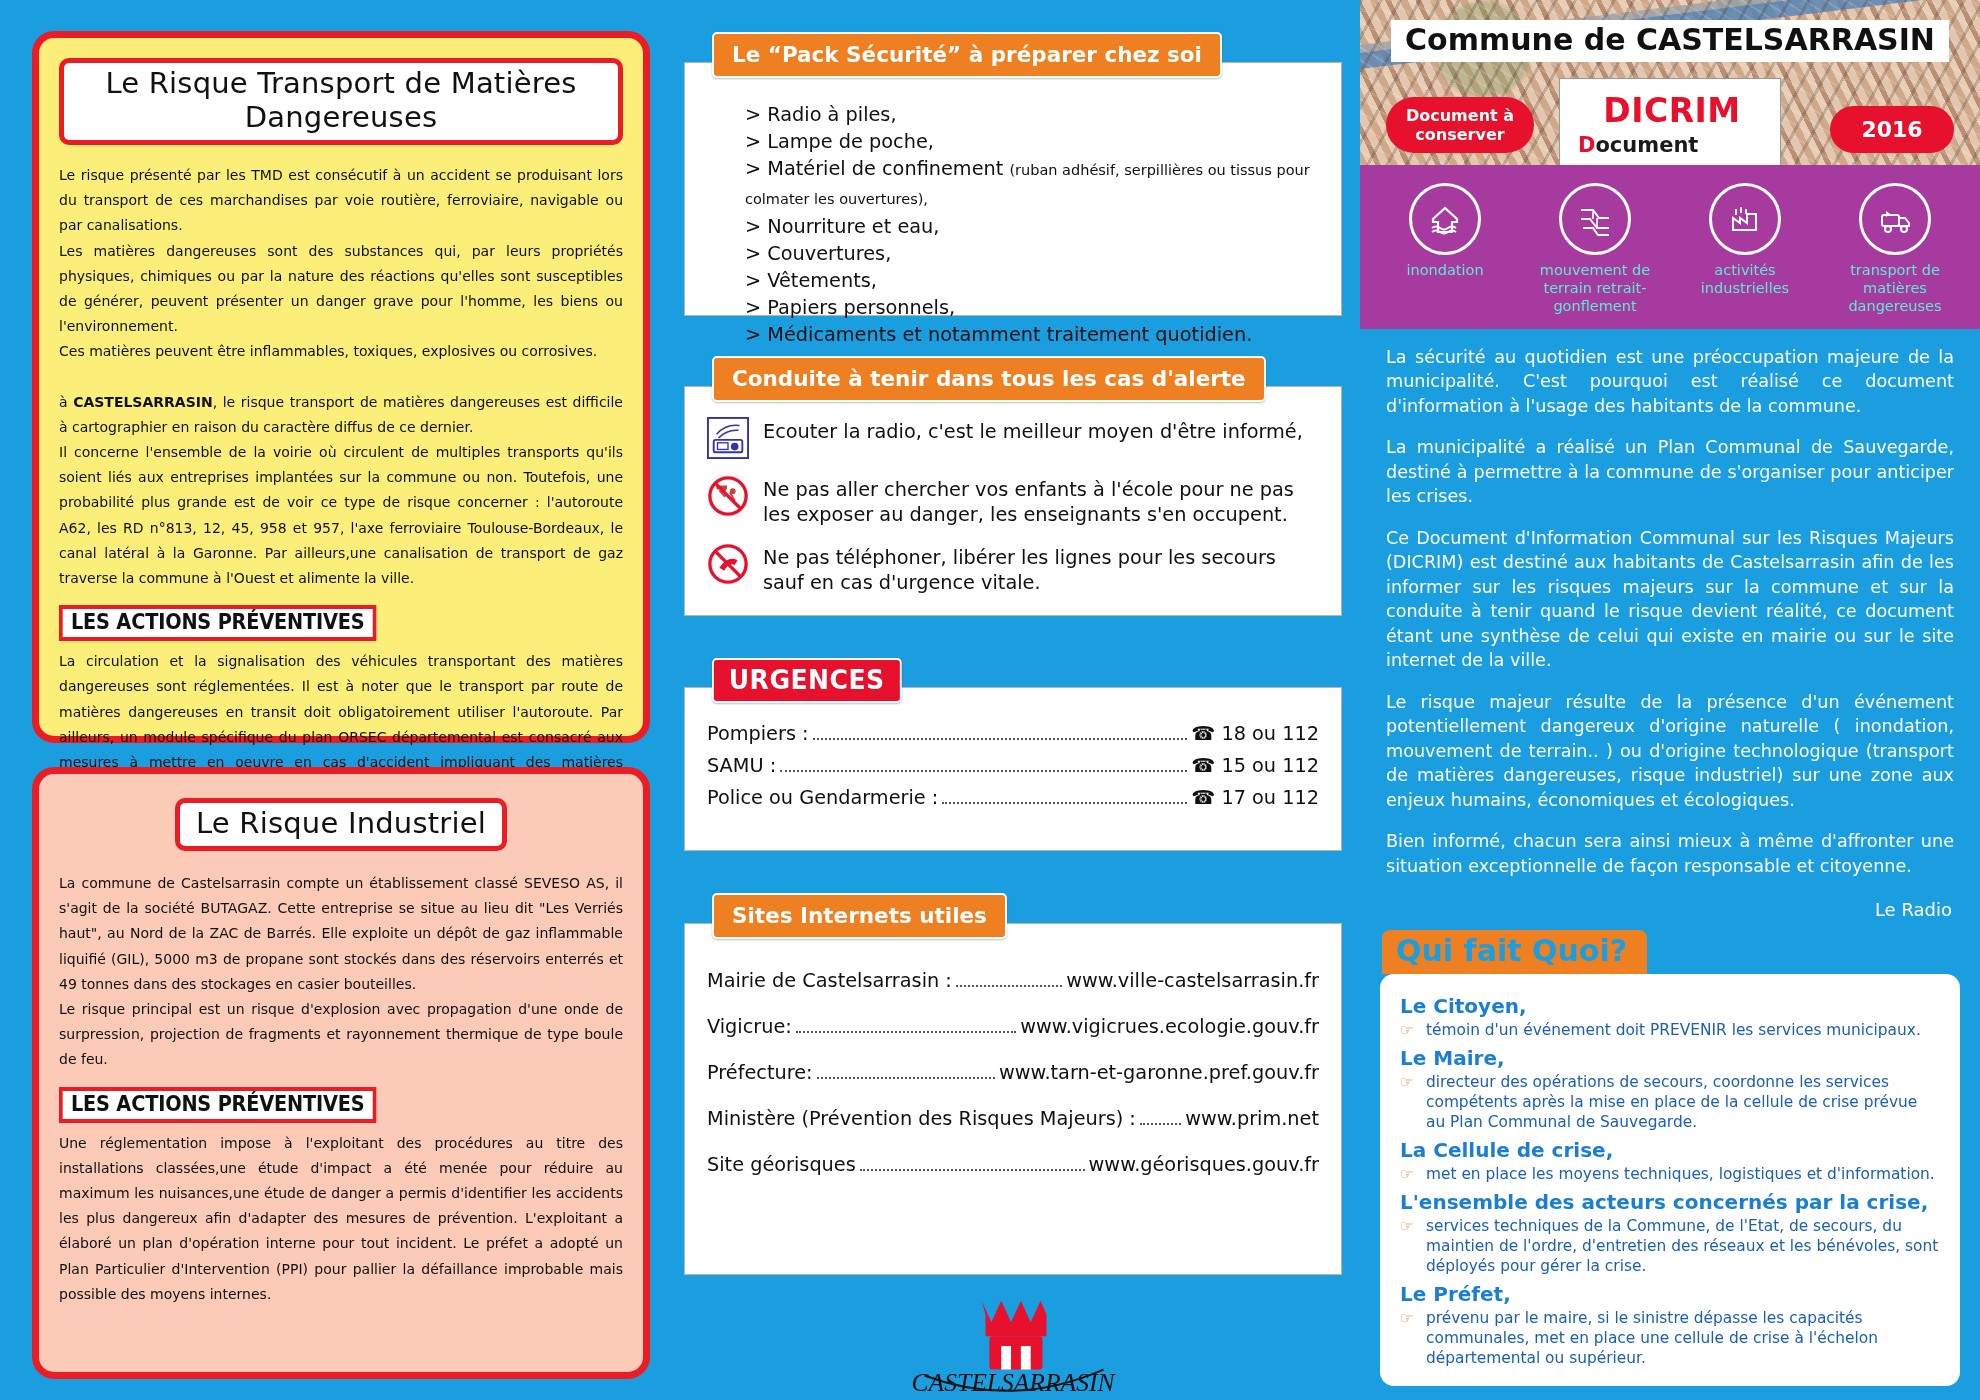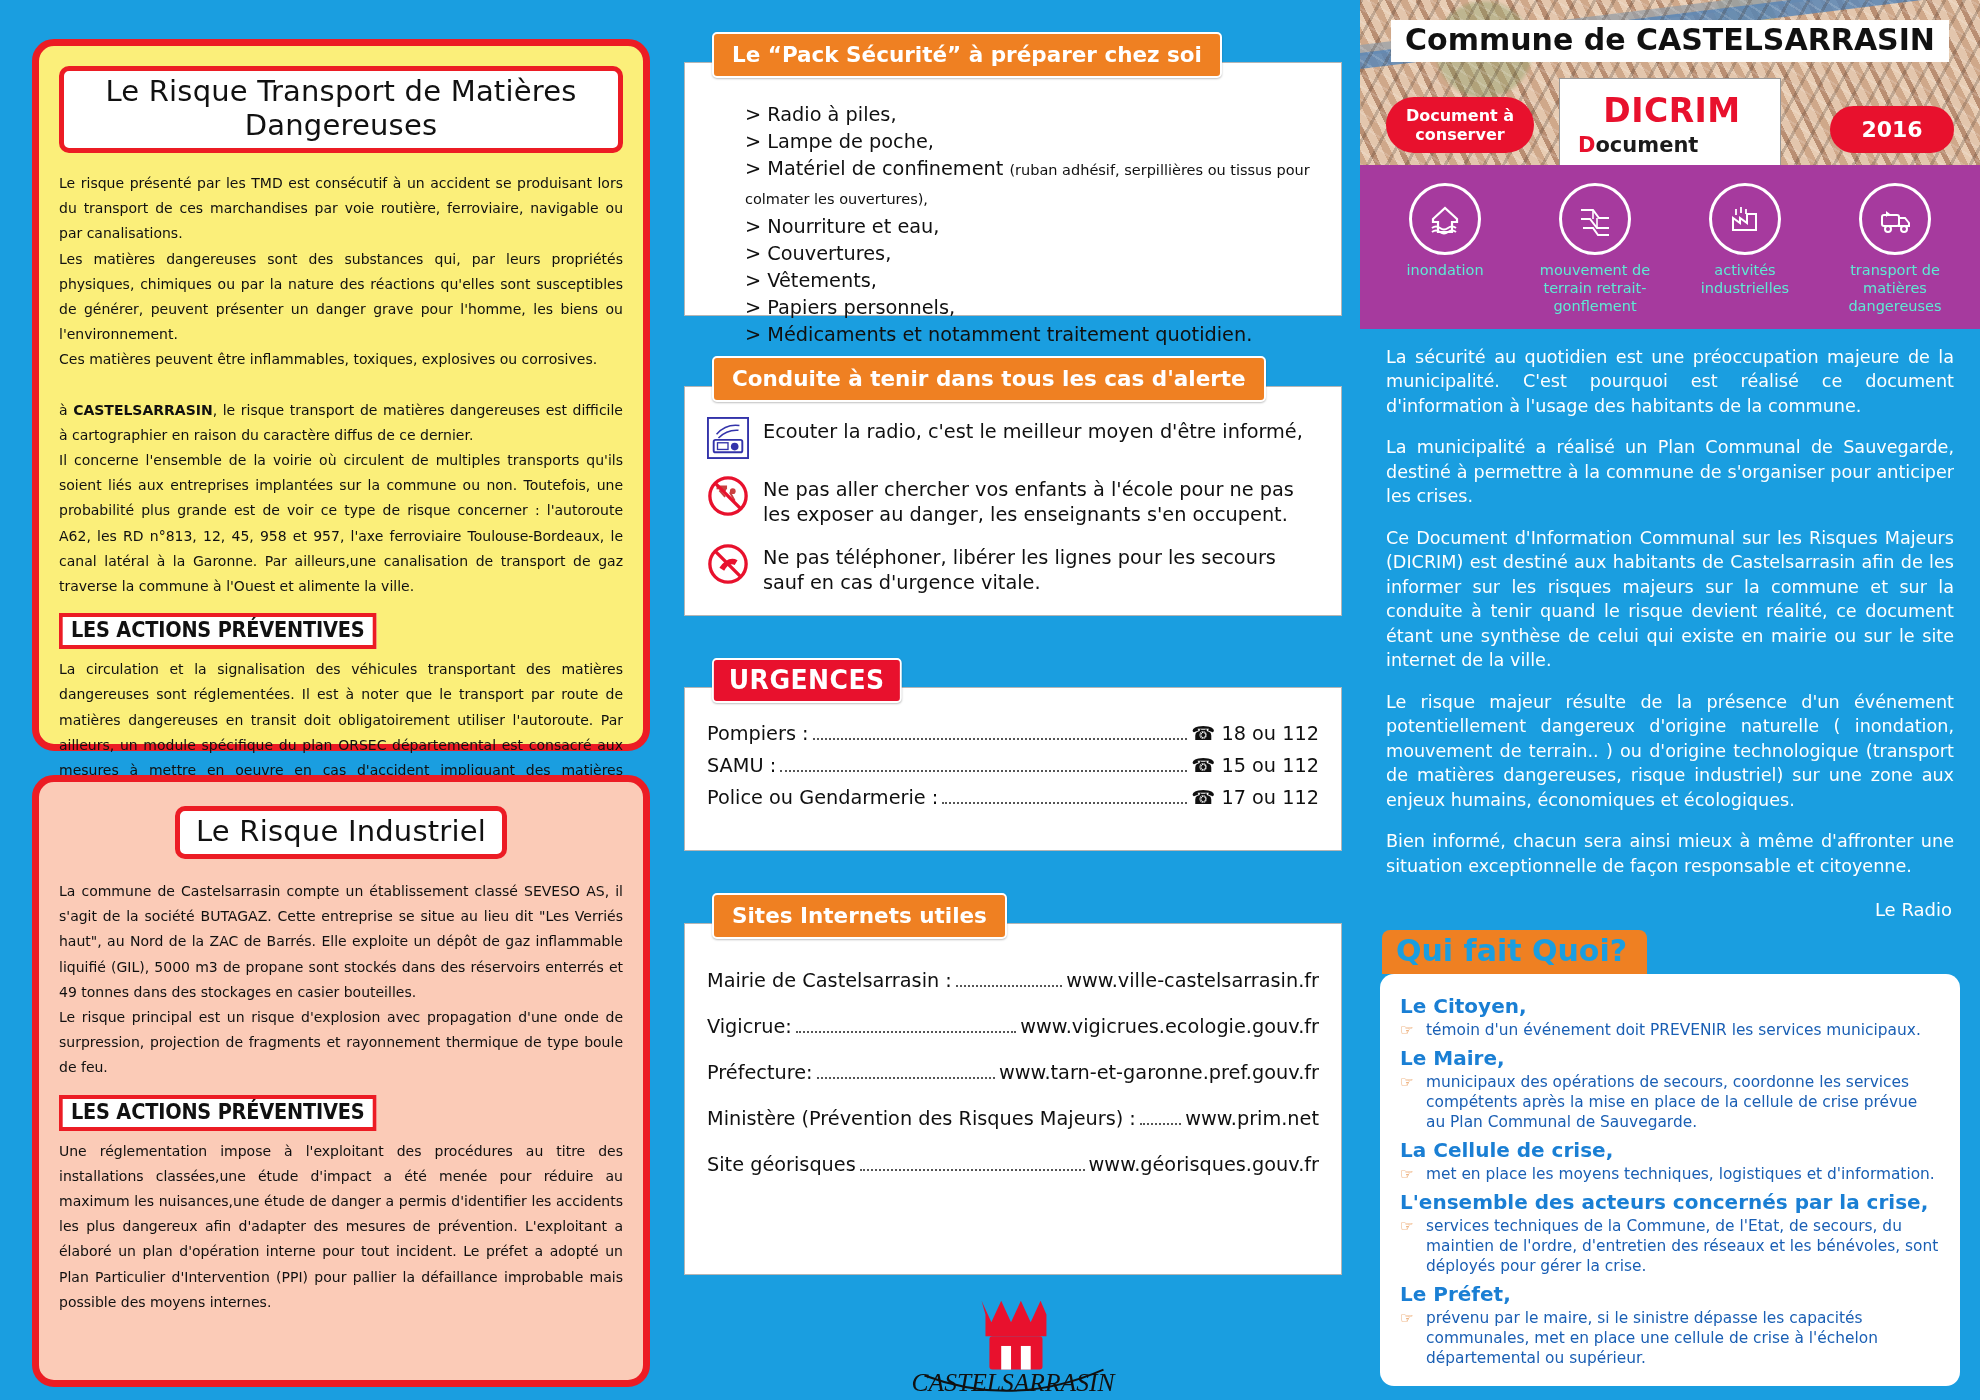--- a/index.html
+++ b/index.html
@@ -8,21 +8,21 @@
     width:1980px;height:1400px;
     background:#1a9ee0;
     font-family:"DejaVu Sans","Liberation Sans",sans-serif;
     overflow:hidden;
     position:relative;
   }
   .page{position:absolute;inset:0;display:flex;}
 
   
   .col{position:relative;box-sizing:border-box;}
-  .colA{width:672px;padding:31px 22px 0 32px;margin-top:8px;}
+  .colA{width:672px;padding:31px 22px 0 32px;}
   .colB{width:688px;padding:32px 18px 0 12px;}
   .colC{width:620px;padding:0;}
 
   
   .riskbox{
     border:7px solid #ec1c24;
     border-radius:22px;
     box-sizing:border-box;
     padding:14px 20px 18px 20px;
     position:relative;
@@ -453,21 +453,21 @@
 
         <div class="qfq-role">Le Citoyen,</div>
         <div class="qfq-item">
             <span class="hand">☞</span>
             <span>témoin d'un événement doit PREVENIR les services municipaux.</span>
           </div>
 
         <div class="qfq-role">Le Maire,</div>
         <div class="qfq-item">
             <span class="hand">☞</span>
-            <span>municipaux des opérations de secours, coordonne les services compétents après la mise en place de la cellule de crise prévue au Plan Communal de Sauvegarde.</span>
+            <span>directeur des opérations de secours, coordonne les services compétents après la mise en place de la cellule de crise prévue au Plan Communal de Sauvegarde.</span>
           </div>
 
         <div class="qfq-role">La Cellule de crise,</div>
         <div class="qfq-item">
             <span class="hand">☞</span>
             <span>met en place les moyens techniques, logistiques et d'information.</span>
           </div>
 
         <div class="qfq-role">L'ensemble des acteurs concernés par la crise,</div>
         <div class="qfq-item">

